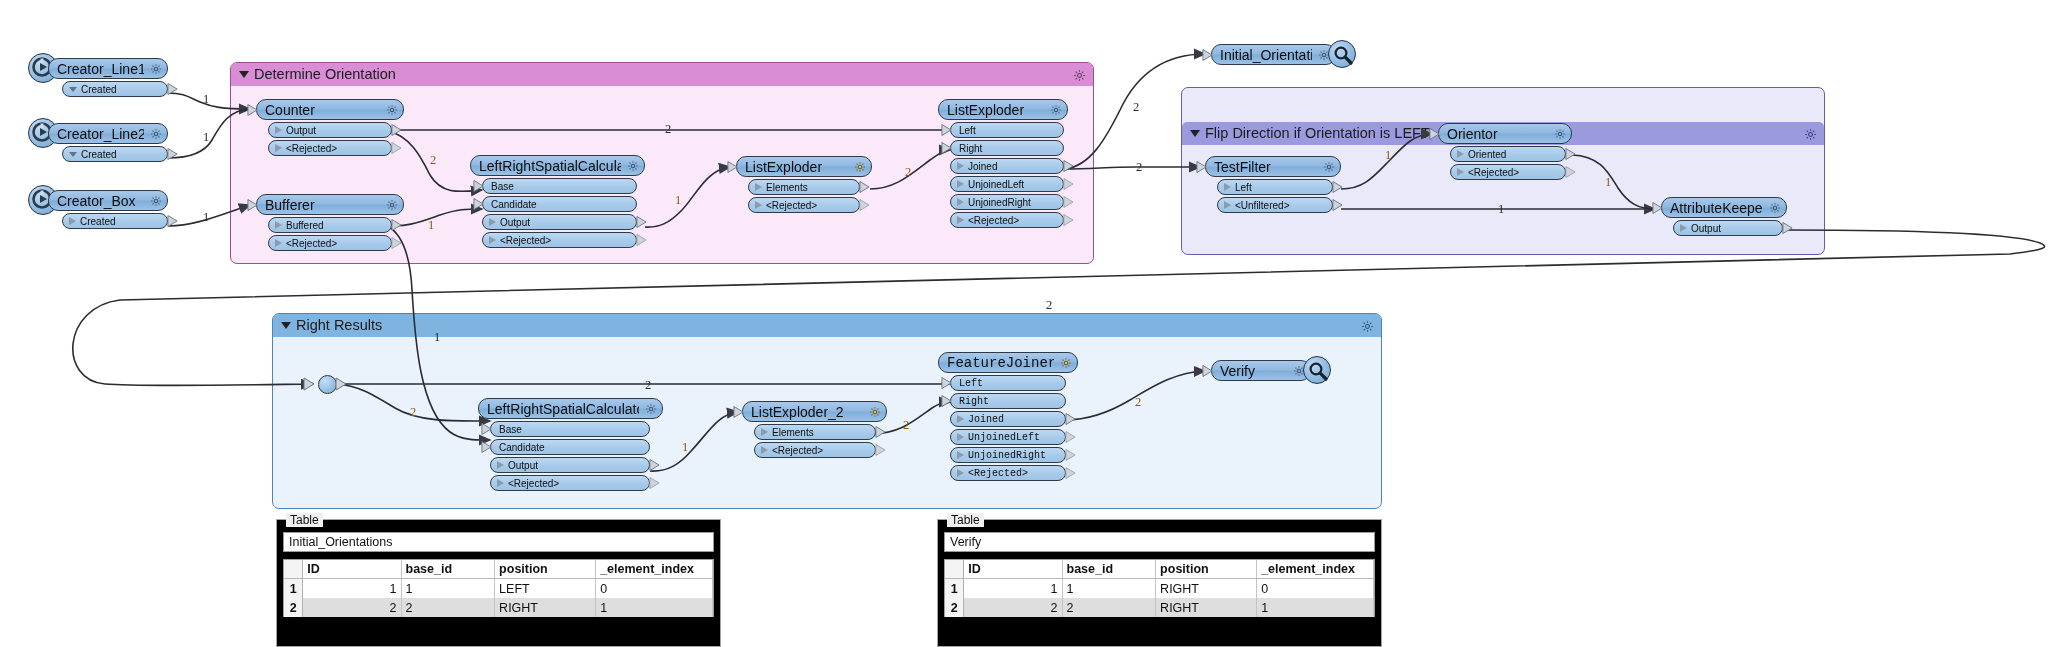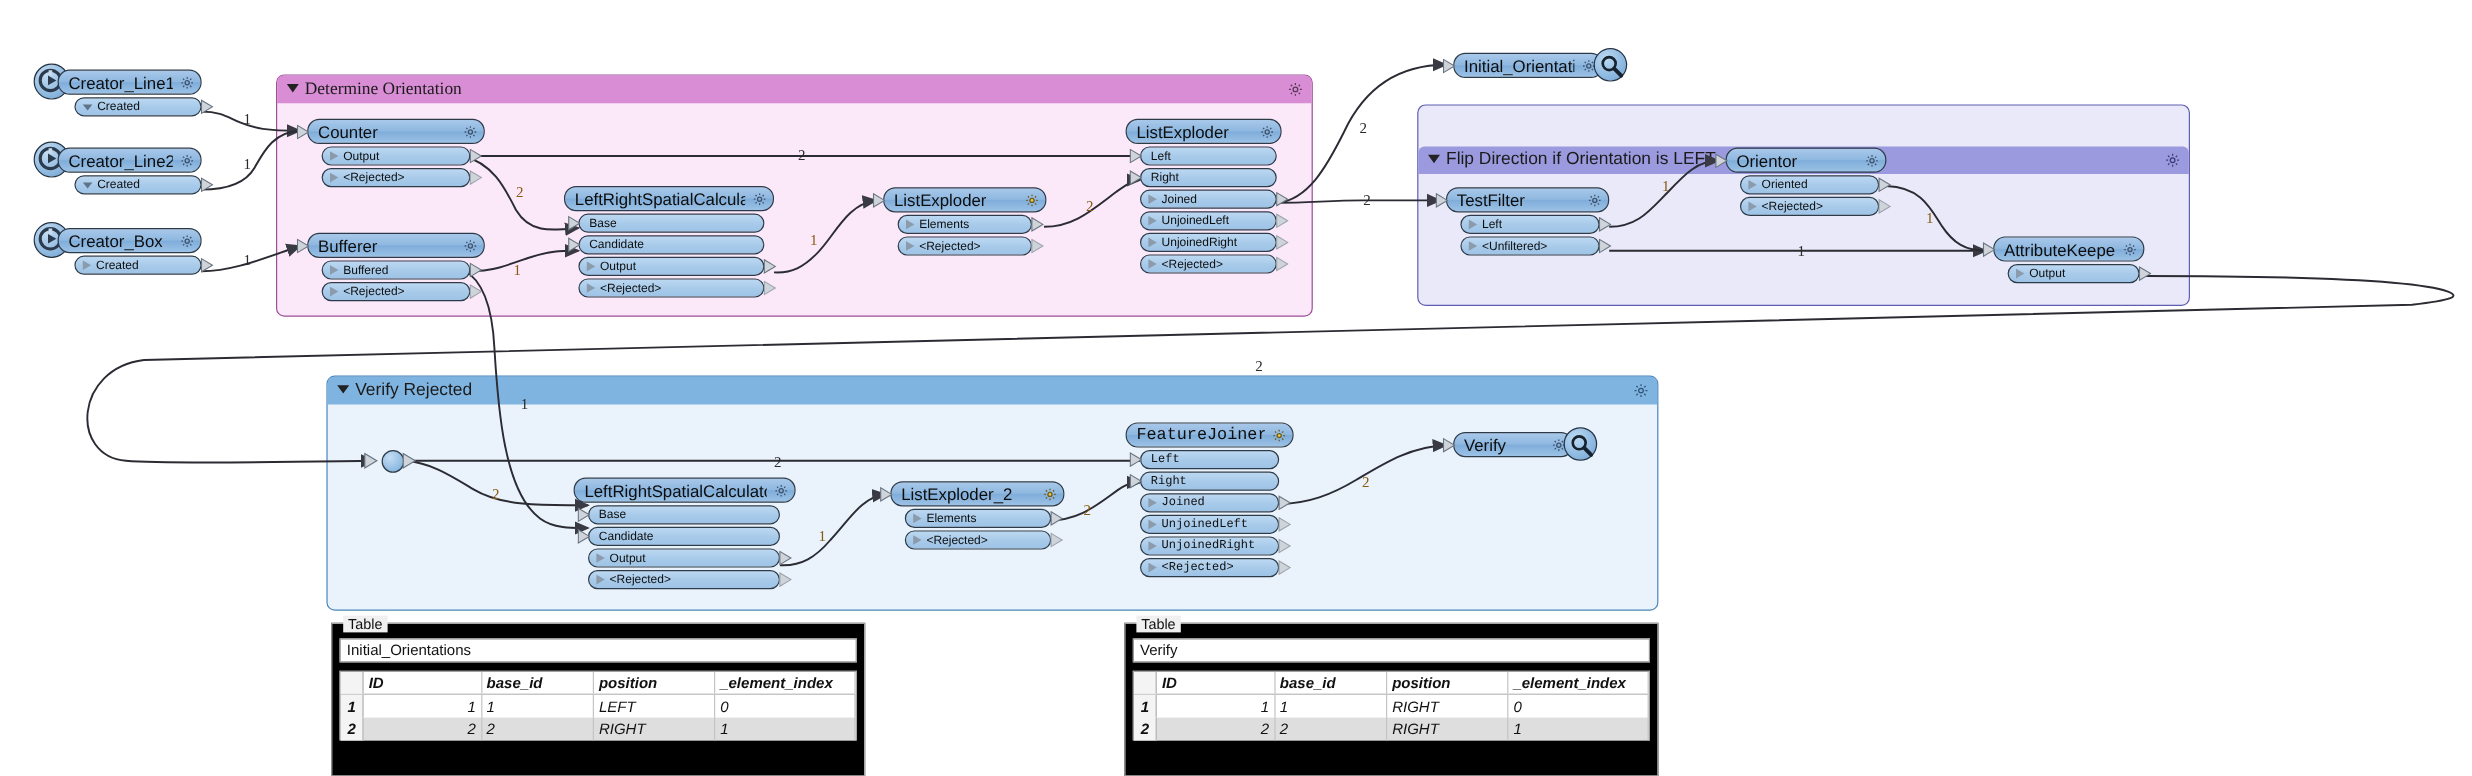--- a/index.html
+++ b/index.html
@@ -173,36 +173,36 @@
     font-size: 12.5px;
     color: #111;
   }
   .grow { display: flex; height: 19px; }
   .grow.hdr { background: #ffffff; font-weight: bold; border-bottom: 1px solid #b8b8b8; }
   .grow.alt { background: #dedede; }
   .gcell {
     border-right: 1px solid #c4c4c4;
     display: flex; align-items: center;
     padding: 0 4px;
-    overflow: hidden; white-space: nowrap; font-style: italic;
+    overflow: hidden; white-space: nowrap;
   }
   .gcell.rownum { width: 20px; justify-content: center; font-weight: bold; background: #f4f4f4; border-right: 1px solid #b0b0b0;}
   .gcell.c-id { width: 105px; justify-content: flex-end; }
   .gcell.c-base { width: 100px; }
   .gcell.c-pos { width: 108px; }
   .gcell.c-idx { width: 125px; }
   .grow.hdr .gcell.c-id { justify-content: flex-start; }
 </style>
 </head>
 <body>
 
 <div id="canvas">
 
   <div class="group" style="left:230px; top:62px; width:864px; height:202px; background:#fbe9fa; border-color:#9b4f97;">
-    <div class="group-title" style="background:#d88dd4;font-family:Liberation Serif, serif;">
+    <div class="group-title" style="background:#d88dd4;">
       <span class="tri"></span><span>Determine Orientation</span>
       <span class="group-gear">
         <svg width="13" height="13" viewBox="0 0 16 16">
             <g fill="none" stroke="#5a3a58" stroke-width="1.3">
               <circle cx="8" cy="8" r="2.4"></circle>
               <path d="M8 1.4v2M8 12.6v2M1.4 8h2M12.6 8h2M3.3 3.3l1.4 1.4M11.3 11.3l1.4 1.4M12.7 3.3l-1.4 1.4M4.7 11.3l-1.4 1.4"></path>
             </g>
           </svg>
       </span>
     </div>
@@ -217,21 +217,21 @@
               <circle cx="8" cy="8" r="2.4"></circle>
               <path d="M8 1.4v2M8 12.6v2M1.4 8h2M12.6 8h2M3.3 3.3l1.4 1.4M11.3 11.3l1.4 1.4M12.7 3.3l-1.4 1.4M4.7 11.3l-1.4 1.4"></path>
             </g>
           </svg>
       </span>
     </div>
   </div>
 
   <div class="group" style="left:272px; top:313px; width:1110px; height:196px; background:#eaf3fb; border-color:#4a86bd;">
     <div class="group-title" style="background:#80b4e0;">
-      <span class="tri"></span><span>Verify Rejected</span>
+      <span class="tri"></span><span>Right Results</span>
       <span class="group-gear">
         <svg width="13" height="13" viewBox="0 0 16 16">
             <g fill="none" stroke="#2d5479" stroke-width="1.3">
               <circle cx="8" cy="8" r="2.4"></circle>
               <path d="M8 1.4v2M8 12.6v2M1.4 8h2M12.6 8h2M3.3 3.3l1.4 1.4M11.3 11.3l1.4 1.4M12.7 3.3l-1.4 1.4M4.7 11.3l-1.4 1.4"></path>
             </g>
           </svg>
       </span>
     </div>
   </div>

